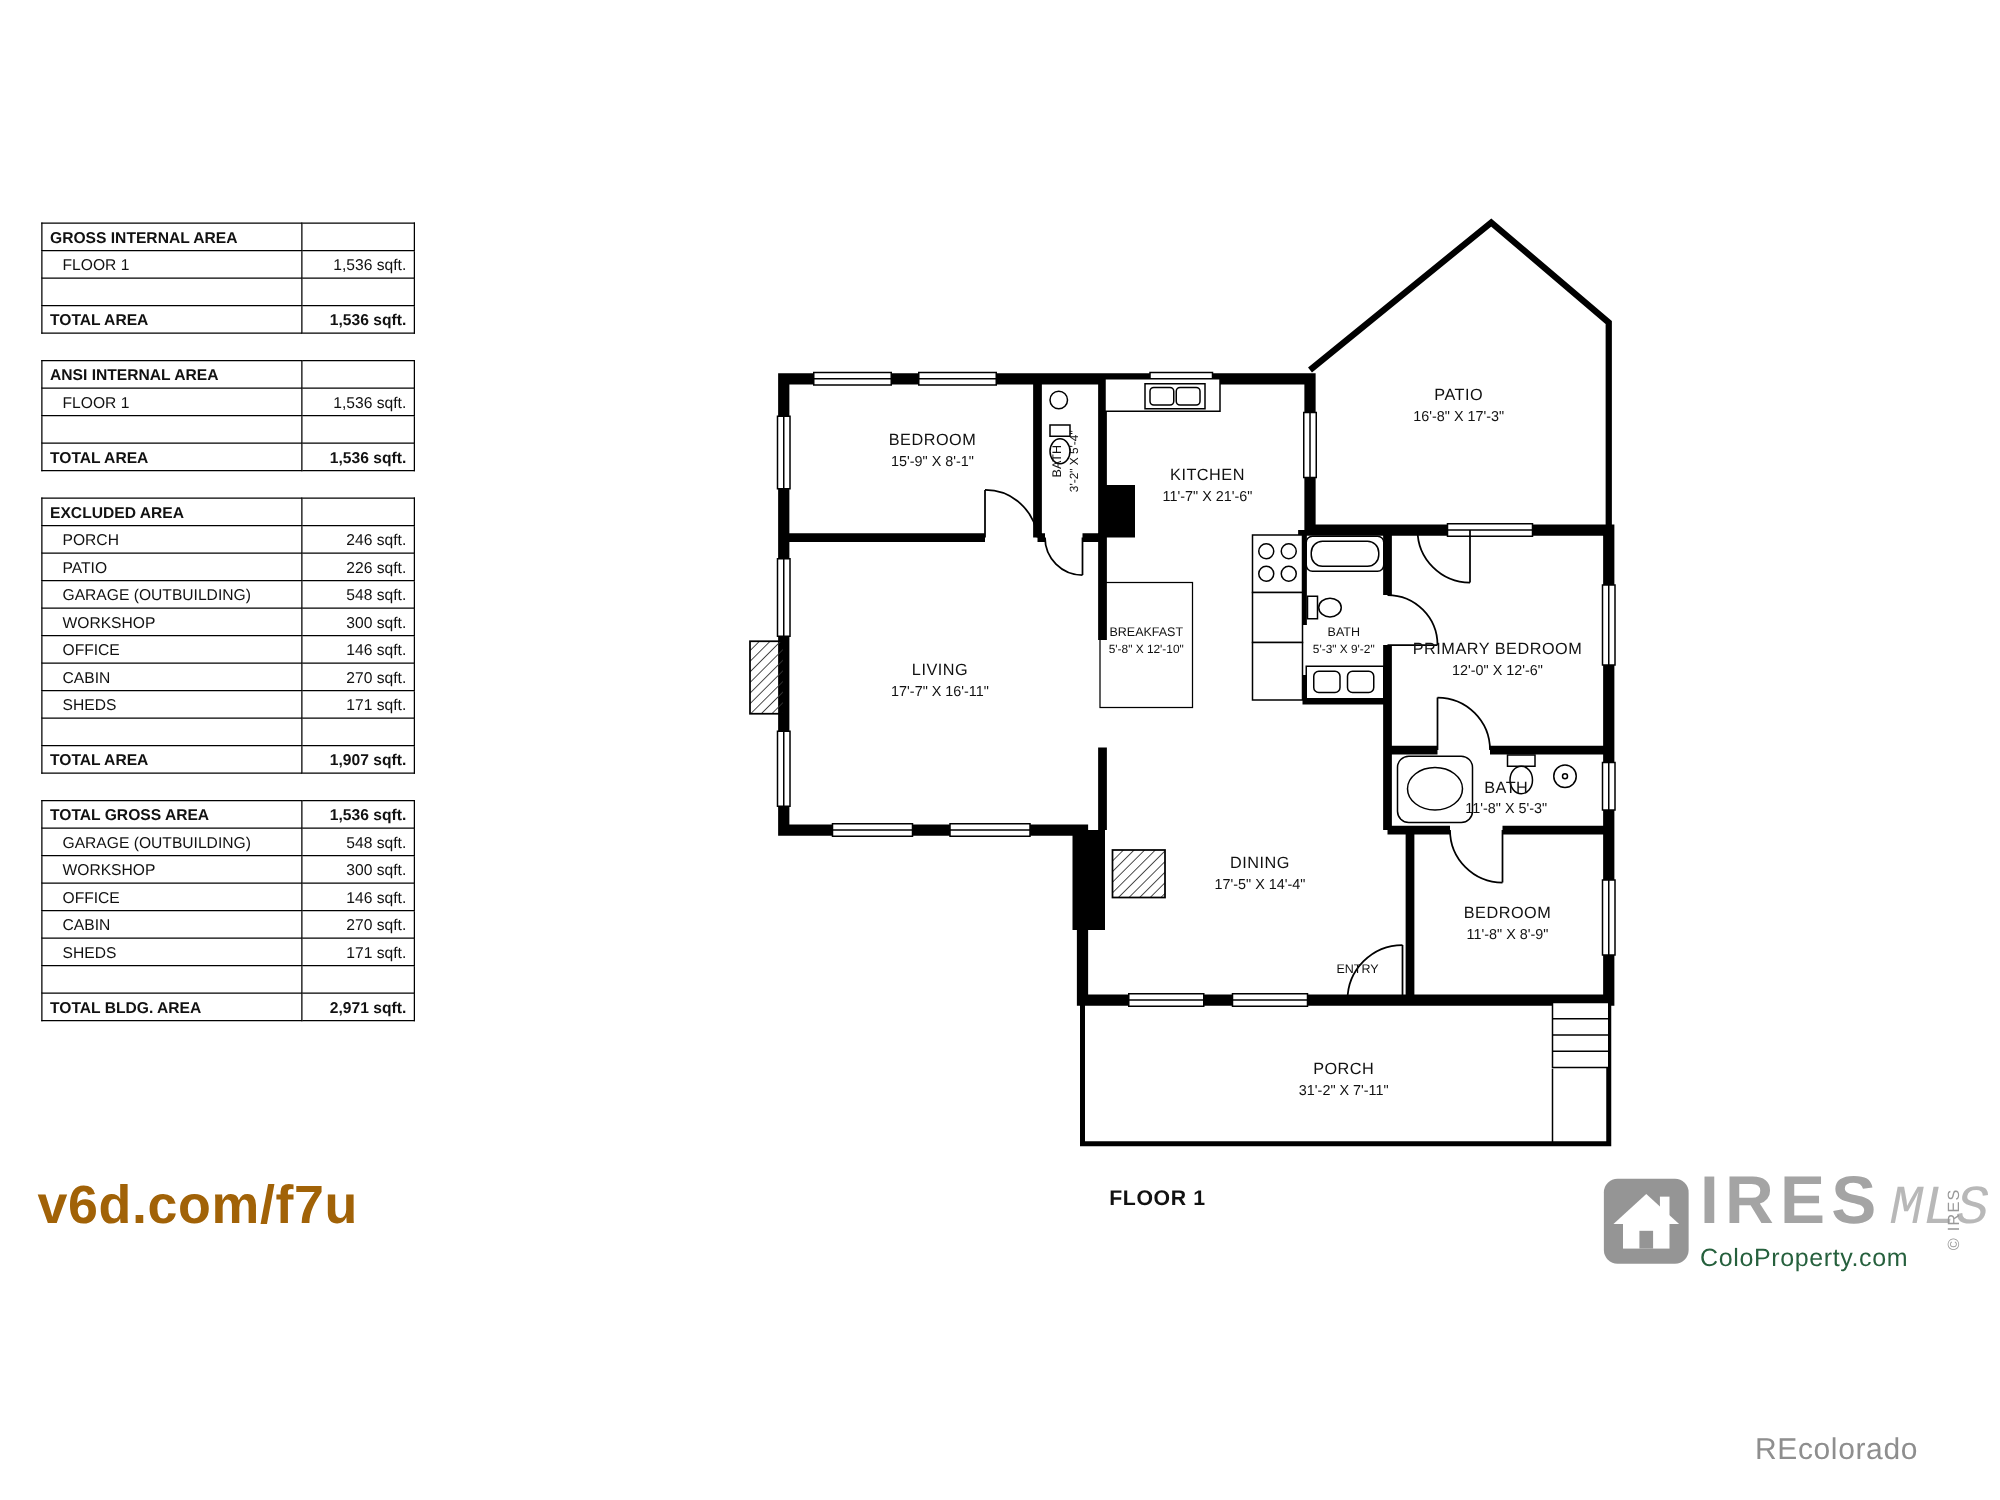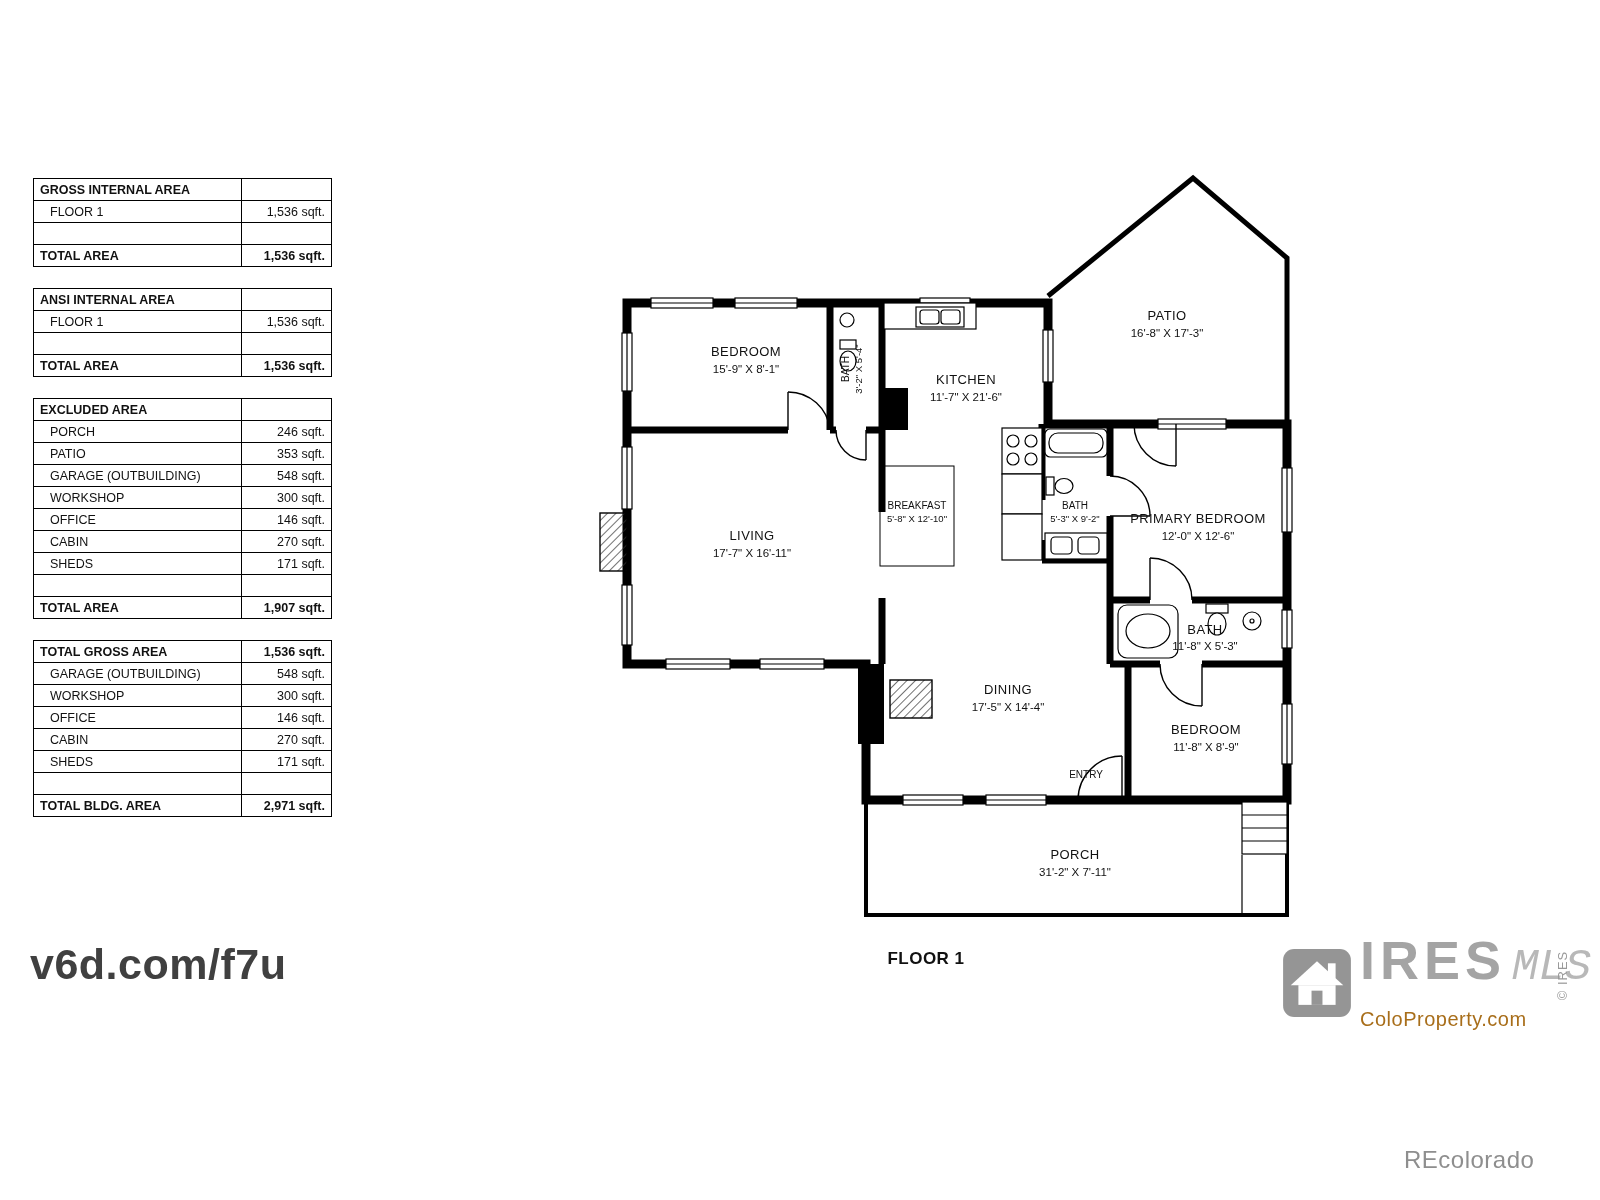--- a/index.html
+++ b/index.html
@@ -21,29 +21,29 @@
   svg.plan{position:absolute;left:0;top:0;}
   svg.plan text{font-family:"Liberation Sans",sans-serif;fill:#111;text-anchor:middle;}
   .rname{font-size:13px;letter-spacing:.4px;}
   .rdim{font-size:11.5px;}
   .rsmall{font-size:10px;}
   .rsmalld{font-size:9.5px;}
   .floorlbl{font-size:17px;font-weight:bold;letter-spacing:.5px;}
 
   
   .brand-url{position:absolute;left:30px;top:940px;font-size:43px;font-weight:bold;
-             color:#404040;letter-spacing:.5px;}
+             color:#a16207;letter-spacing:.5px;}
   .ires{position:absolute;left:1282px;top:936px;display:flex;align-items:center;opacity:.92;}
   .ires-icon{width:70px;height:70px;flex:0 0 auto;}
   .ires-textcol{margin-left:8px;}
   .ires-row{display:flex;align-items:baseline;}
   .ires-name{font-size:54px;font-weight:bold;color:#9d9d9d;letter-spacing:5px;line-height:.9;}
   .ires-mls{font-family:Liberation Mono, monospace;font-style:italic;font-size:44px;
             color:#b3b3b3;margin-left:6px;line-height:.9;}
-  .ires-colo{font-size:20px;color:#a16207;margin-top:20px;letter-spacing:.5px;}
+  .ires-colo{font-size:20px;color:#14532d;margin-top:8px;letter-spacing:.5px;}
   .ires-copy{font-size:13px;color:#999;transform:rotate(-90deg);transform-origin:center;
              position:absolute;left:1538px;top:968px;white-space:nowrap;letter-spacing:1px;}
   .recolorado{position:absolute;left:1404px;top:1146px;font-size:24px;color:#8e8e8e;letter-spacing:.5px;}
 </style>
 </head>
 <body>
 
 <div class="page">
 
   <div class="tables">
@@ -103,21 +103,21 @@
           <td class="val"></td>
         </tr>
 
           <tr class="indent">
             <td class="lbl">PORCH</td>
             <td class="val">246 sqft.</td>
           </tr>
 
           <tr class="indent">
             <td class="lbl">PATIO</td>
-            <td class="val">353 sqft.</td>
+            <td class="val">226 sqft.</td>
           </tr>
 
           <tr class="indent">
             <td class="lbl">GARAGE (OUTBUILDING)</td>
             <td class="val">548 sqft.</td>
           </tr>
 
           <tr class="indent">
             <td class="lbl">WORKSHOP</td>
             <td class="val">300 sqft.</td>

